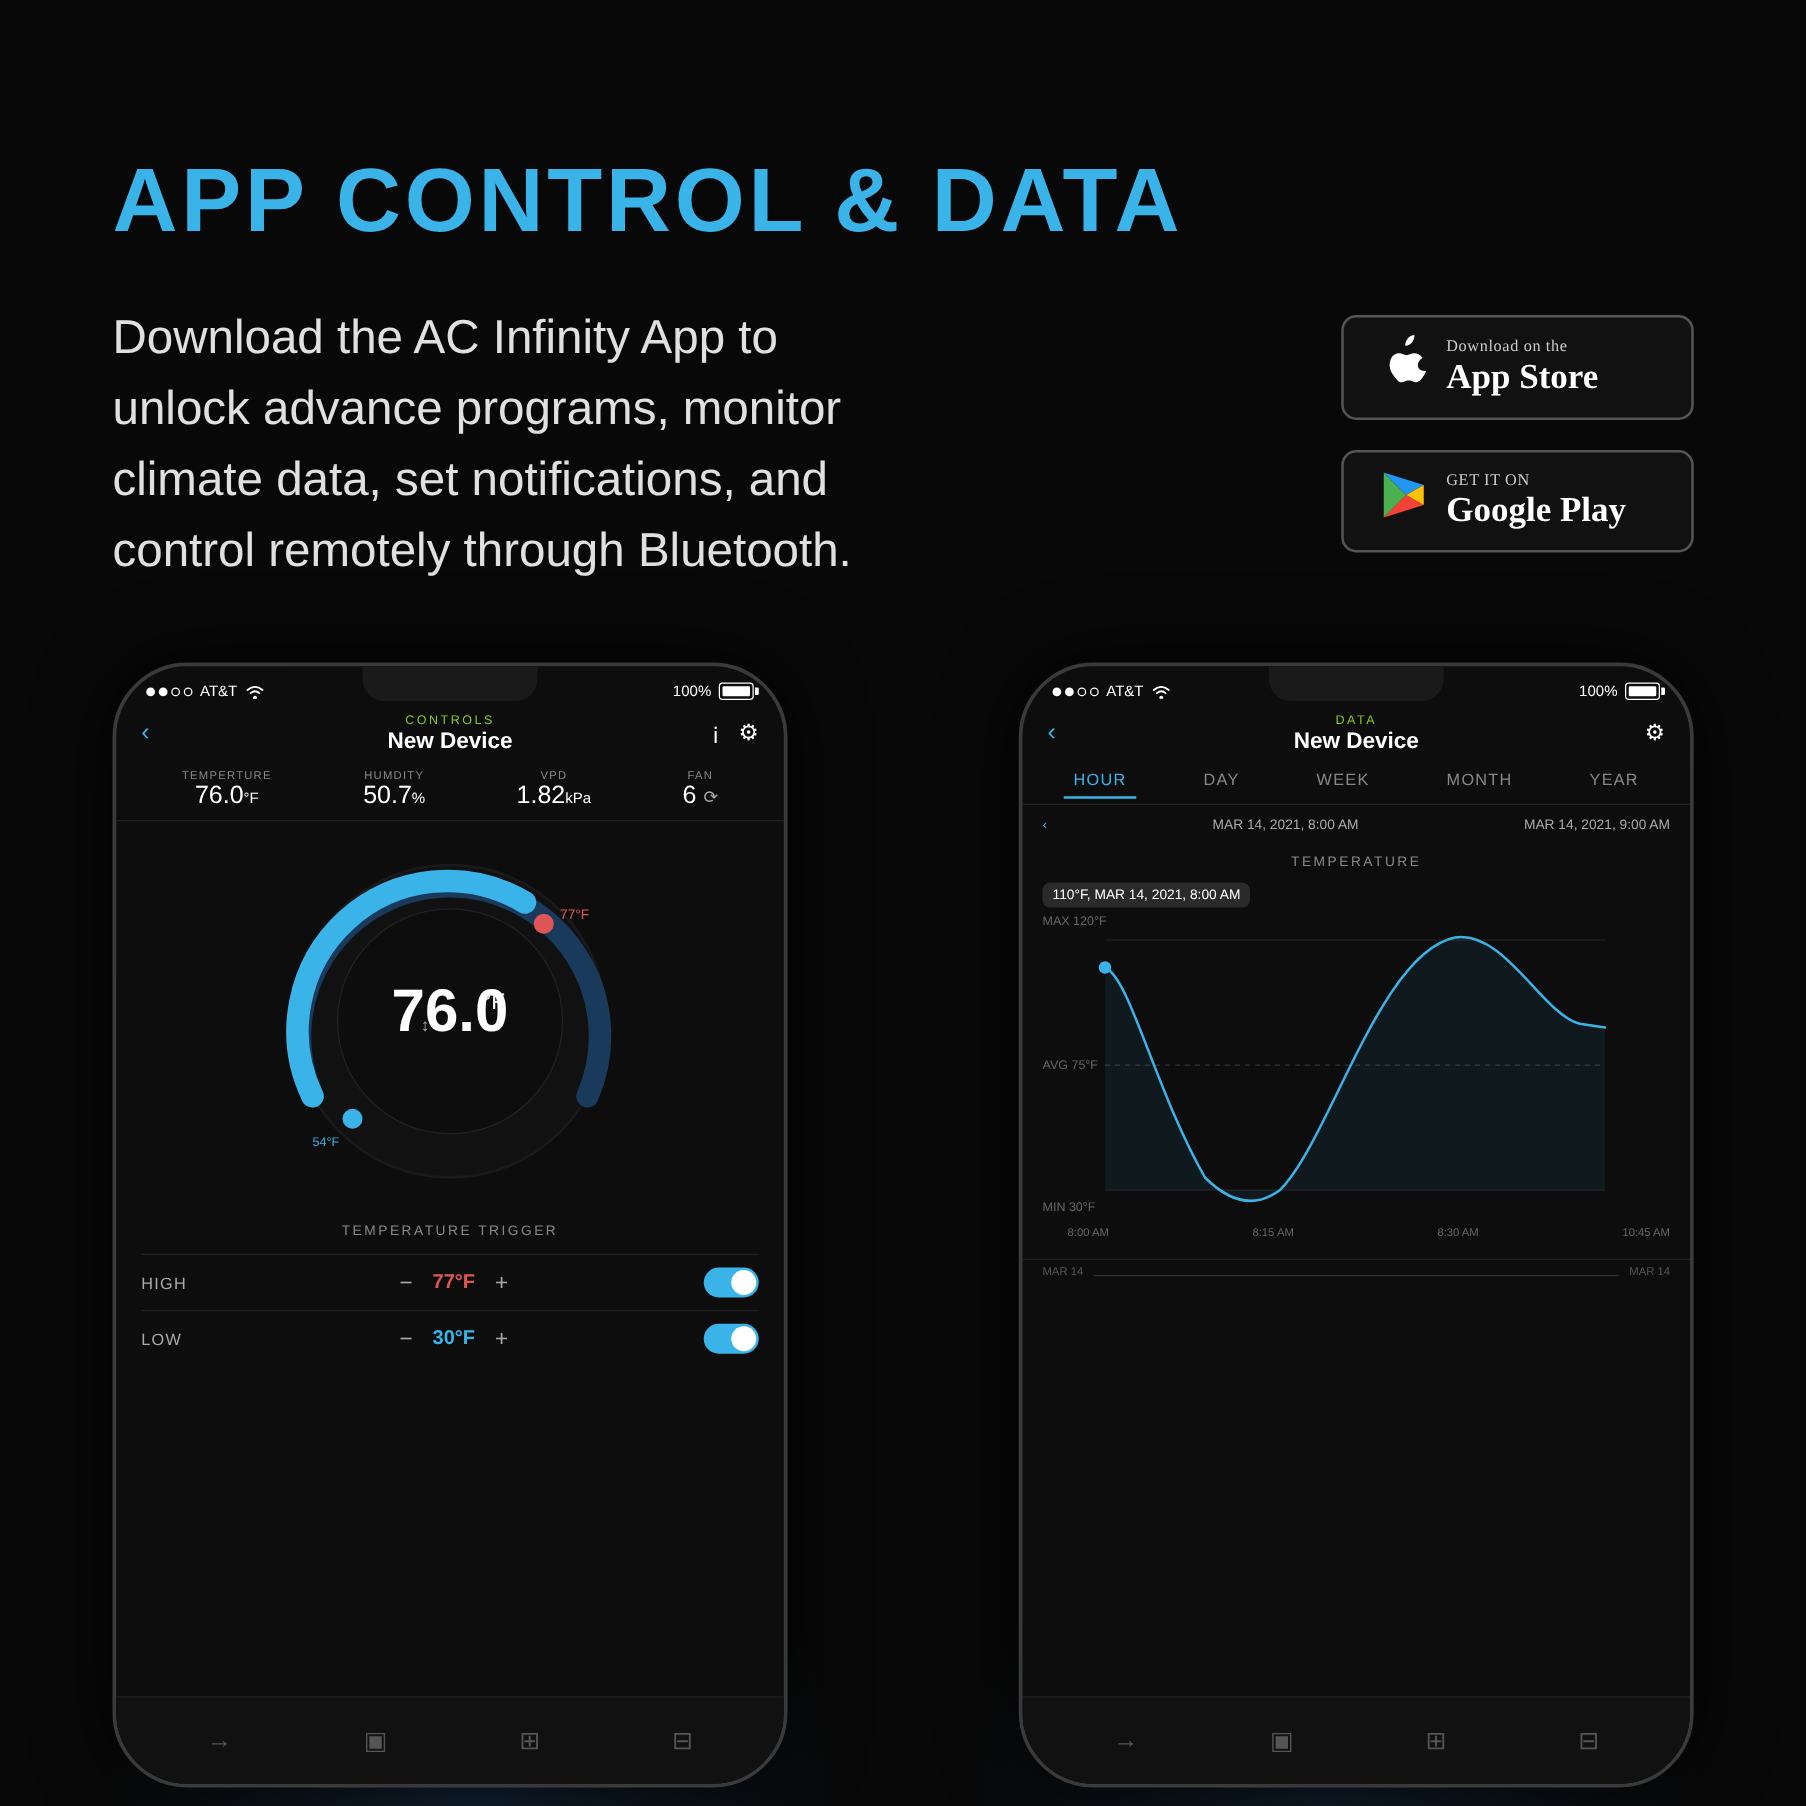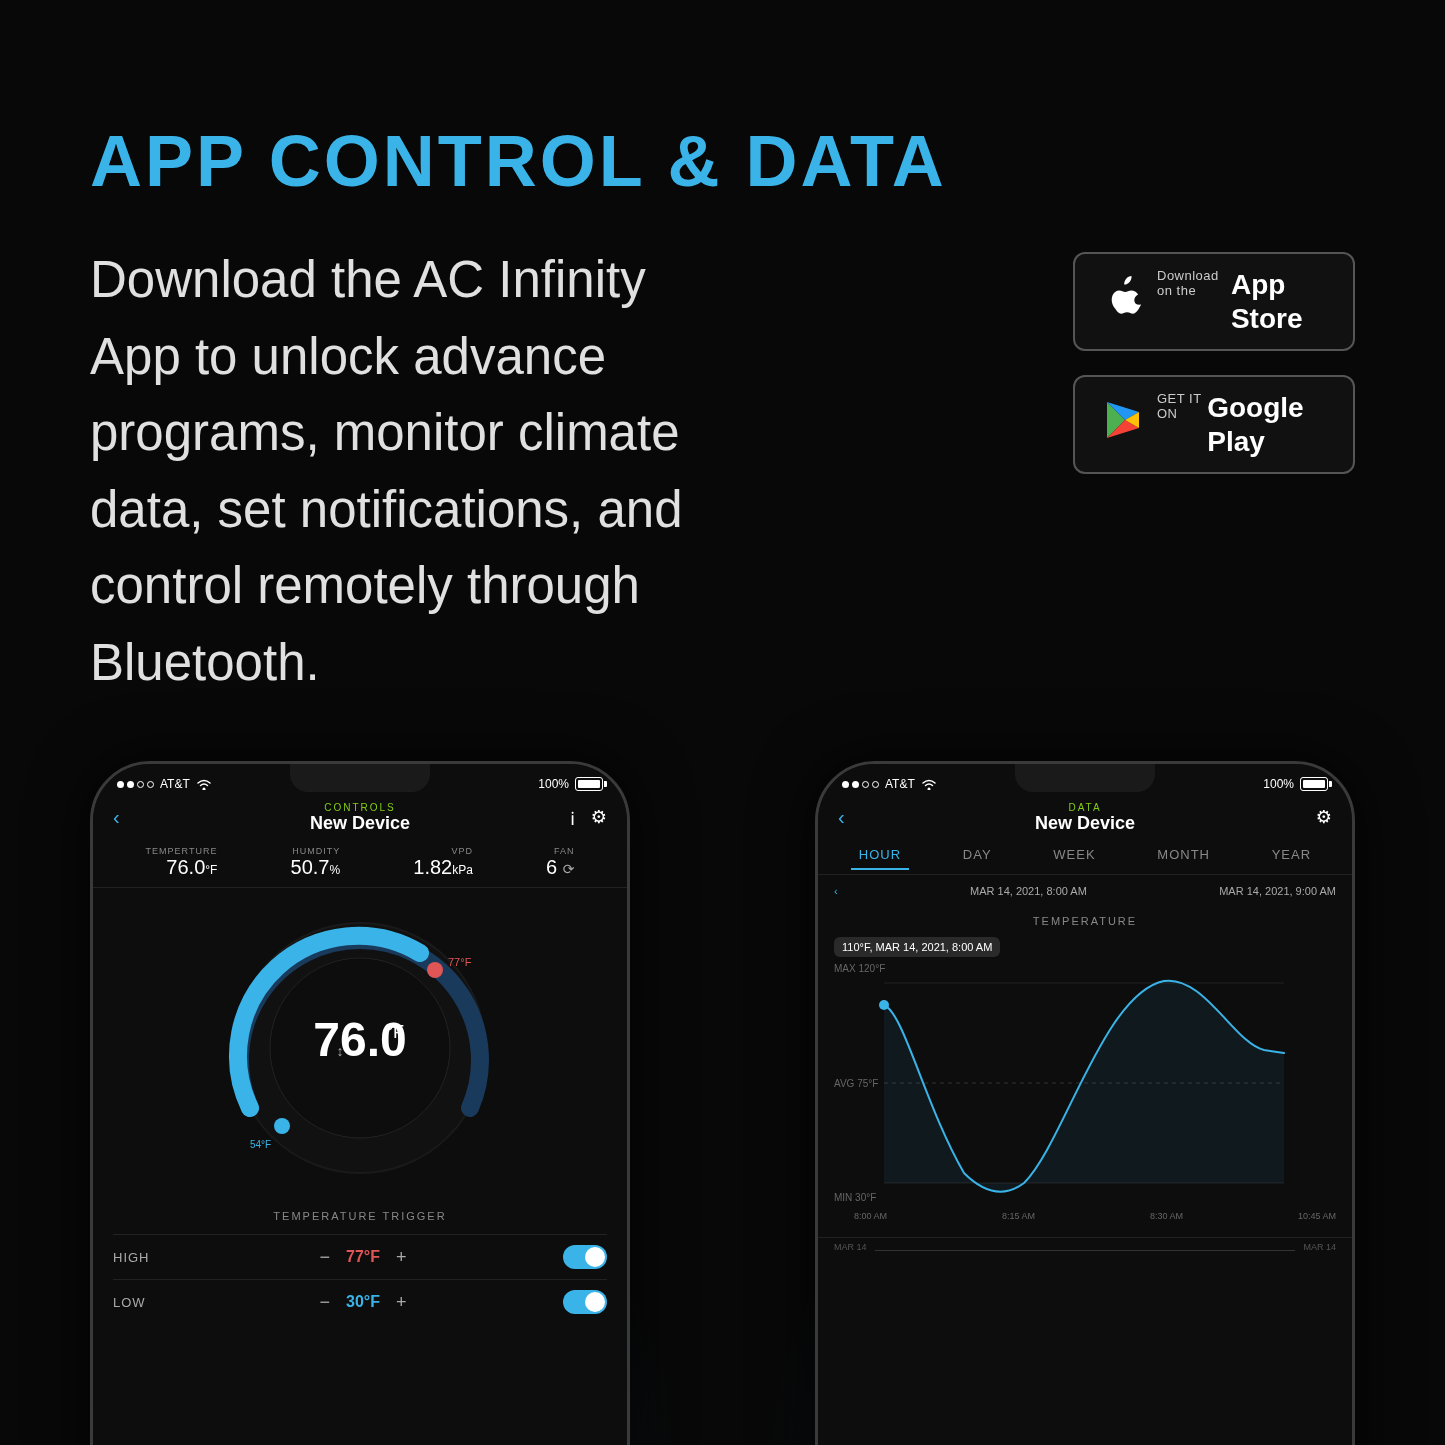--- a/index.html
+++ b/index.html
@@ -34,21 +34,21 @@
     
     .top-section {
       display: flex;
       align-items: flex-start;
       justify-content: space-between;
       margin-bottom: 60px;
     }
 
     .description {
       color: #e0e0e0;
-      font-size: 51px;
+      font-size: 38px;
       line-height: 1.5;
       max-width: 620px;
       font-weight: 300;
     }
 
     
     .app-buttons {
       display: flex;
       flex-direction: column;
       gap: 24px;
@@ -68,21 +68,22 @@
     }
 
     .store-btn-icon {
       font-size: 42px;
       color: #fff;
       flex-shrink: 0;
     }
 
     .store-btn-text {
       display: flex;
-      flex-direction: row;
+      flex-direction: column;
+      font-family: Liberation Serif, serif;
     }
 
     .store-btn-small {
       font-size: 13px;
       color: #ccc;
       font-weight: 400;
       letter-spacing: 0.5px;
     }
 
     .store-btn-large {
@@ -256,21 +257,21 @@
 
     
     .sensor-row {
       display: flex;
       justify-content: space-around;
       padding: 8px 16px;
       border-bottom: 1px solid #222;
     }
 
     .sensor-item {
-      text-align: right;
+      text-align: center;
     }
 
     .sensor-label {
       font-size: 9px;
       color: #888;
       text-transform: uppercase;
       letter-spacing: 1px;
     }
 
     .sensor-value {

